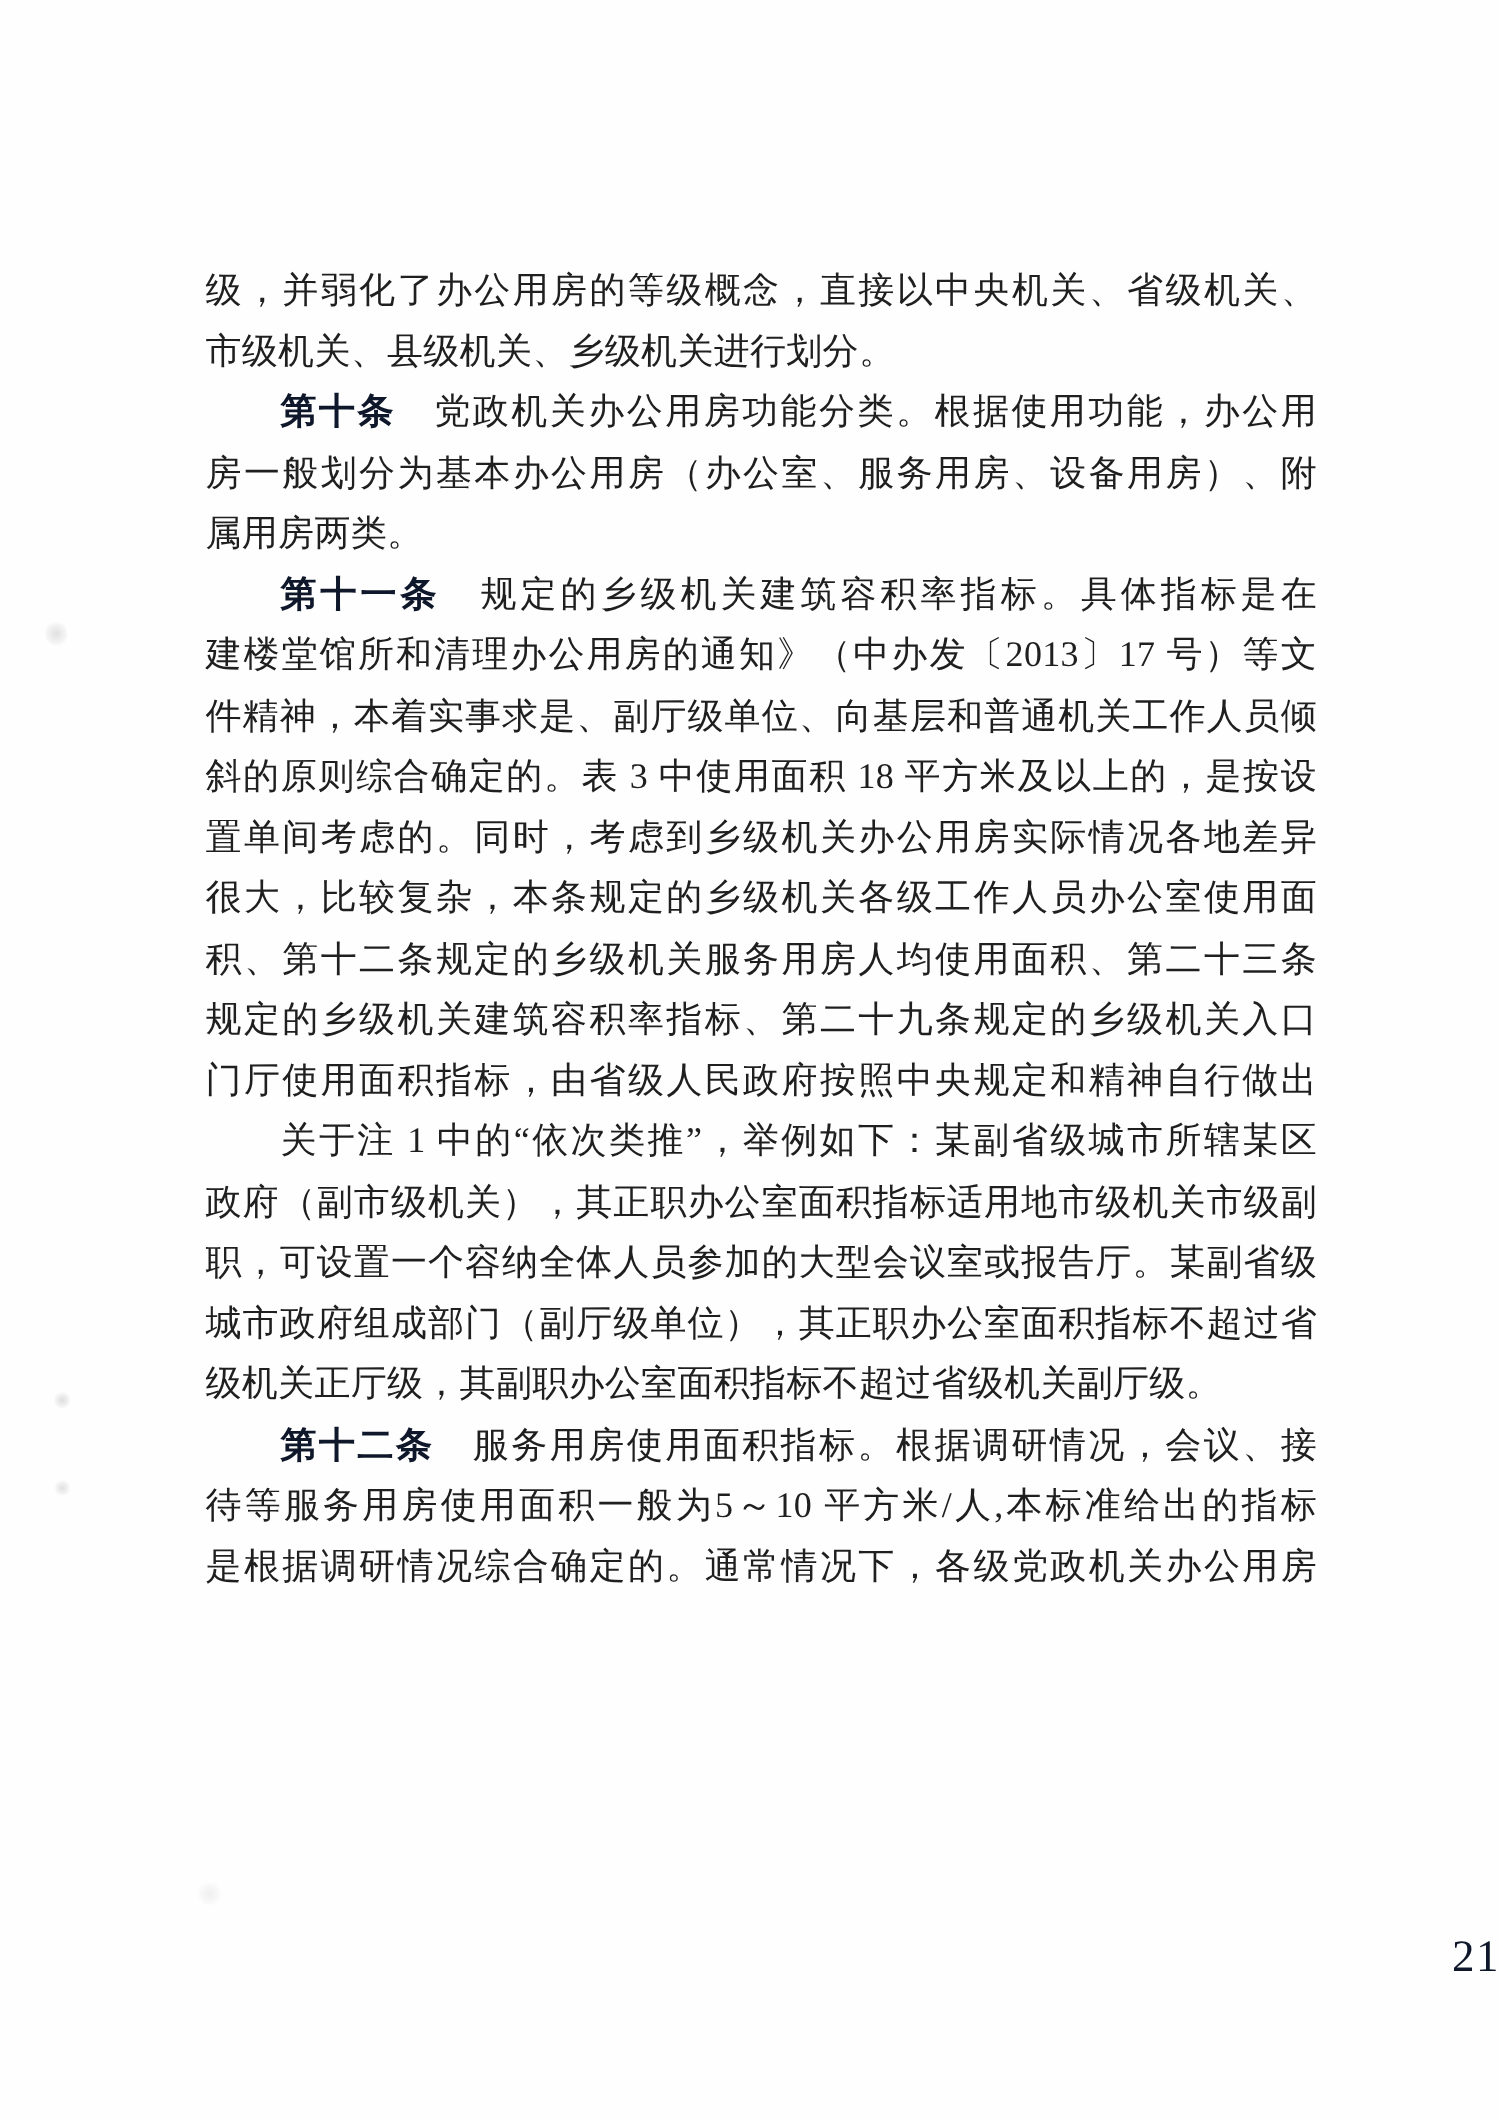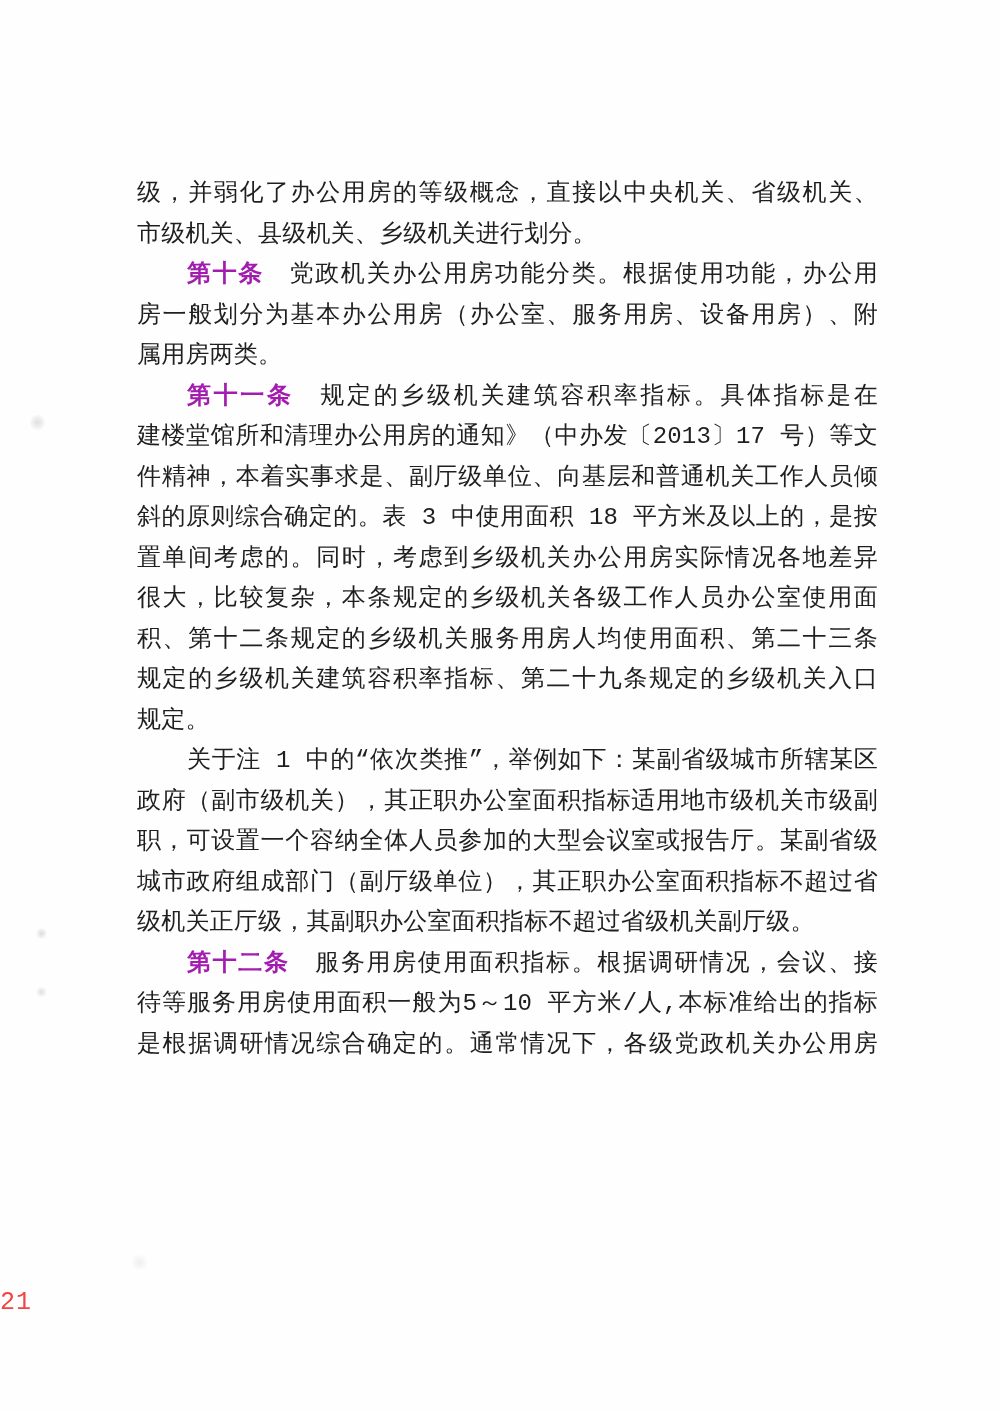--- a/index.html
+++ b/index.html
@@ -1,21 +1,21 @@
 <!DOCTYPE html>
 <html><head>
 <meta charset="utf-8">
 <style>
   html, body { margin: 0; padding: 0; background: #ffffff; }
   .page {
     position: relative;
     width: 1000px;
     height: 1413px;
     background: #fefefe;
-    font-family: Liberation Mono, monospace;
+    font-family: Liberation Serif, serif;
     color: #1f1f1f;
     overflow: hidden;
   }
   .text-block {
     position: absolute;
     left: 137px;
     top: 174px;
     width: 741px;
   }
   .line {
@@ -30,31 +30,31 @@
     white-space: normal;
   }
   .line.final {
     text-align-last: left;
   }
   .line.indent {
     text-indent: 50px;
   }
   .seg.bold {
     font-weight: 700;
-    color: #a21caf;
+    color: #0f172a;
   }
   .page-number {
     position: absolute;
     left: 0;
     right: 0;
     top: 1288px;
-    text-align: left;
-    font-size: 25px;
+    text-align: right;
+    font-size: 30px;
     letter-spacing: 1px;
-    color: #ef4444;
+    color: #0f172a;
   }
   .smudge {
     position: absolute;
     border-radius: 50%;
     background: radial-gradient(circle, rgba(110,110,110,0.38) 0%, rgba(110,110,110,0.12) 55%, rgba(110,110,110,0) 75%);
   }
   .smudge.s1 { left: 30px;  top: 414px;  width: 15px; height: 17px; opacity: 0.55; }
   .smudge.s2 { left: 36px;  top: 928px;  width: 11px; height: 11px; opacity: 0.6; }
   .smudge.s3 { left: 36px;  top: 987px;  width: 11px; height: 10px; opacity: 0.55; }
   .smudge.s4 { left: 131px; top: 1255px; width: 17px; height: 15px; opacity: 0.28; }
@@ -80,21 +80,21 @@
       </div>
       <div>
         <div class="line indent"><span class="seg bold">第十一条</span><span class="seg">　规定的乡级机关建筑容积率指标。具体指标是在</span></div>
         <div class="line"><span class="seg">建楼堂馆所和清理办公用房的通知》（中办发〔2013〕17 号）等文</span></div>
         <div class="line"><span class="seg">件精神，本着实事求是、副厅级单位、向基层和普通机关工作人员倾</span></div>
         <div class="line"><span class="seg">斜的原则综合确定的。表 3 中使用面积 18 平方米及以上的，是按设</span></div>
         <div class="line"><span class="seg">置单间考虑的。同时，考虑到乡级机关办公用房实际情况各地差异</span></div>
         <div class="line"><span class="seg">很大，比较复杂，本条规定的乡级机关各级工作人员办公室使用面</span></div>
         <div class="line"><span class="seg">积、第十二条规定的乡级机关服务用房人均使用面积、第二十三条</span></div>
         <div class="line"><span class="seg">规定的乡级机关建筑容积率指标、第二十九条规定的乡级机关入口</span></div>
-        <div class="line final"><span class="seg">规定。</span></div>
+        <div class="line"><span class="seg">门厅使用面积指标，由省级人民政府按照中央规定和精神自行做出</span></div>
       </div>
       <div>
         <div class="line indent"><span class="seg">关于注 1 中的“依次类推”，举例如下：某副省级城市所辖某区</span></div>
         <div class="line"><span class="seg">政府（副市级机关），其正职办公室面积指标适用地市级机关市级副</span></div>
         <div class="line"><span class="seg">职，可设置一个容纳全体人员参加的大型会议室或报告厅。某副省级</span></div>
         <div class="line"><span class="seg">城市政府组成部门（副厅级单位），其正职办公室面积指标不超过省</span></div>
         <div class="line final"><span class="seg">级机关正厅级，其副职办公室面积指标不超过省级机关副厅级。</span></div>
       </div>
       <div>
         <div class="line indent"><span class="seg bold">第十二条</span><span class="seg">　服务用房使用面积指标。根据调研情况，会议、接</span></div>

